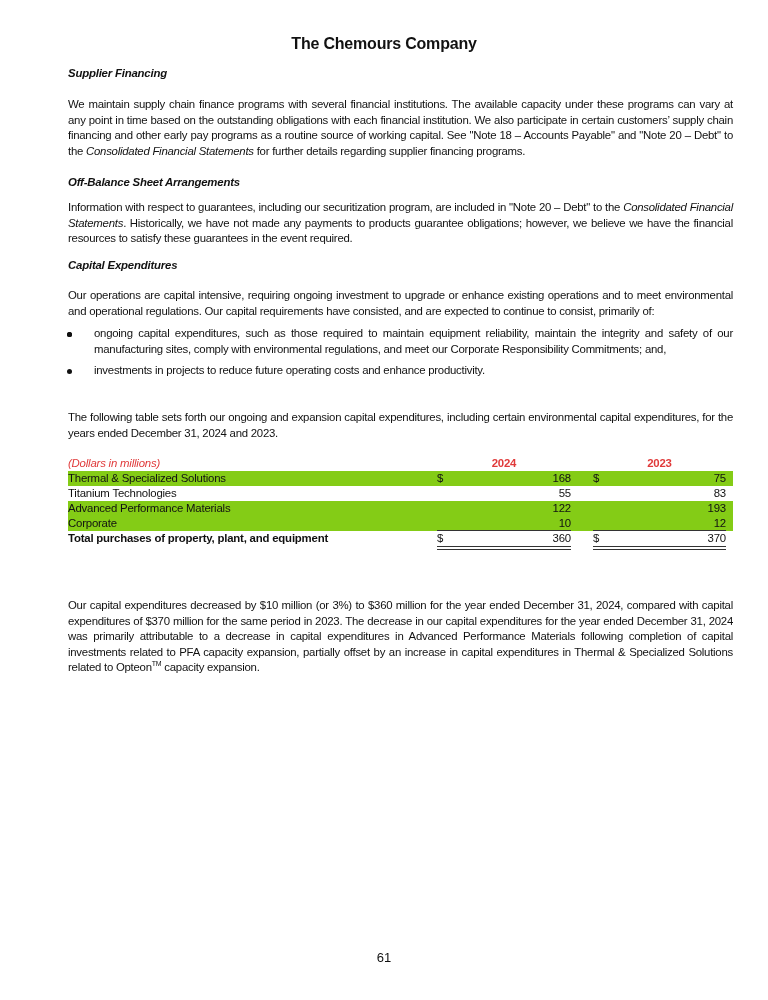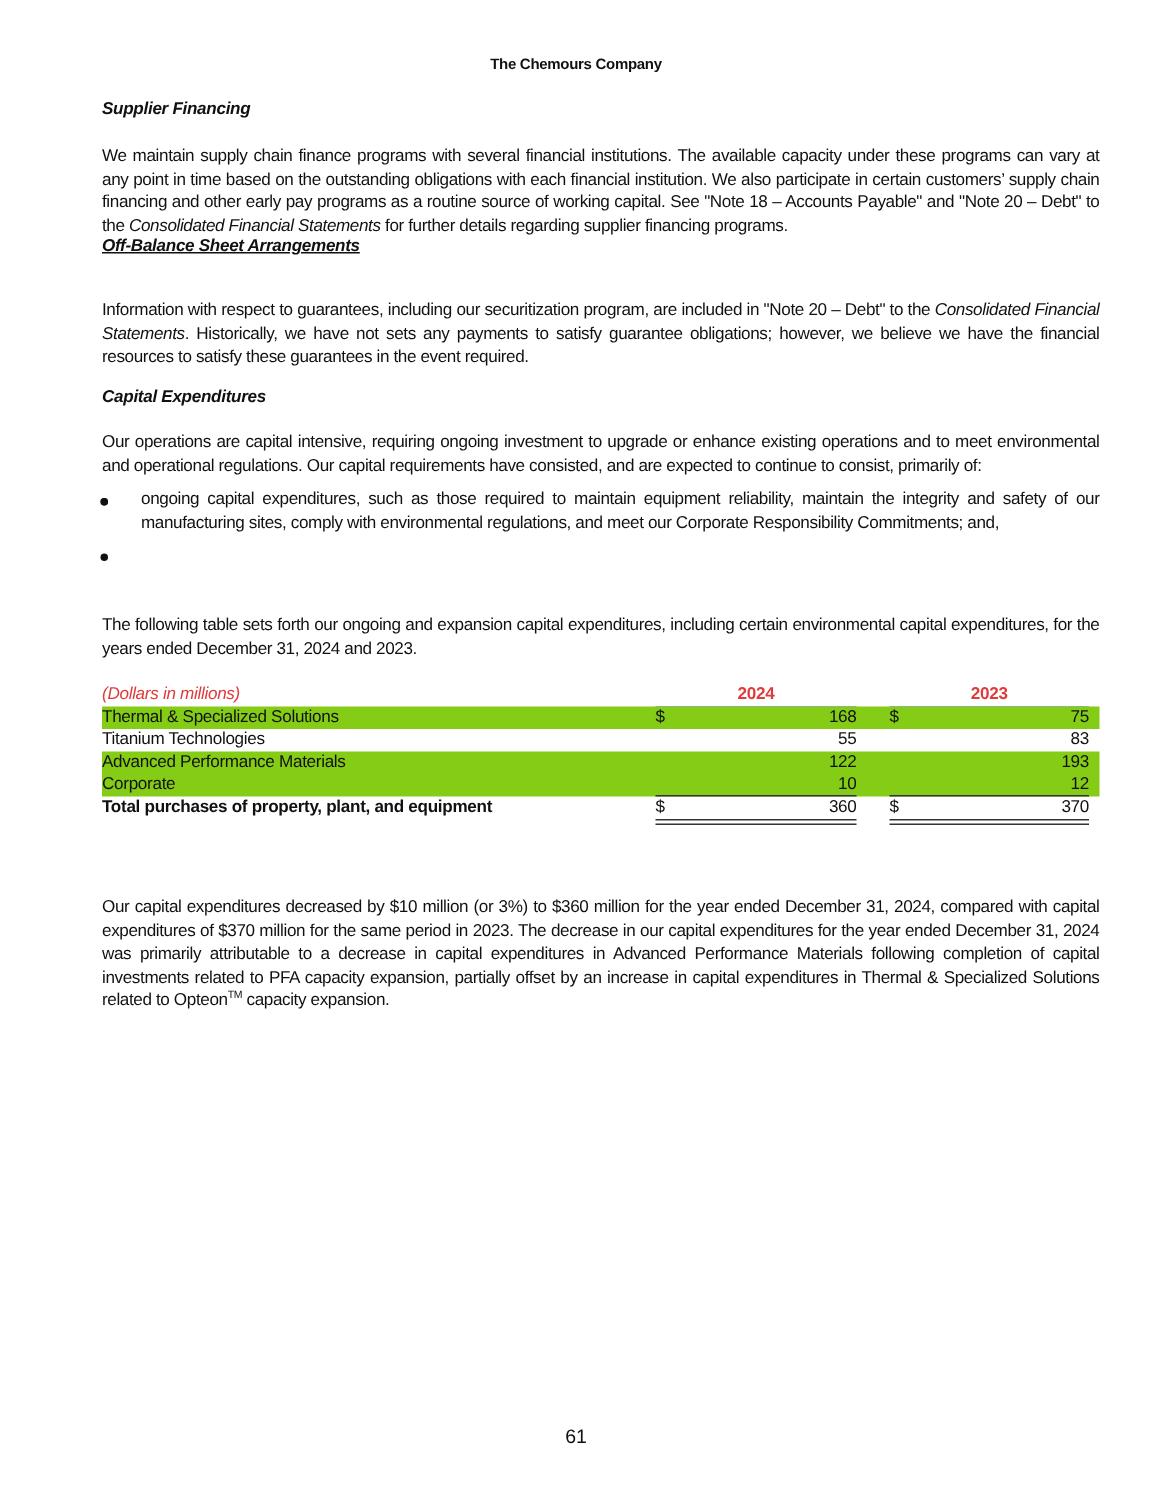--- a/index.html
+++ b/index.html
@@ -3,21 +3,21 @@
   <meta charset="utf-8">
   <style>
     html, body { margin: 0; padding: 0; background: #ffffff; }
     body {
       width: 768px; height: 1000px; position: relative; overflow: hidden;
       font-family: "Liberation Sans", sans-serif; color: #111111;
       font-size: 11.4px; line-height: 15.5px;
     }
     .page-title {
       position: absolute; top: 36px; left: 0; width: 768px; text-align: center;
-      font-weight: bold; font-size: 10px; letter-spacing: -0.2px;
+      font-weight: bold; font-size: 16px; letter-spacing: -0.2px;
     }
     .content { position: absolute; left: 68px; width: 665px; }
     .heading { font-weight: bold; font-style: italic; letter-spacing: -0.2px; }
     .para { text-align: justify; letter-spacing: -0.25px; }
     .para i { font-style: italic; }
     .bullets { list-style: none; margin: 0; padding: 0; }
     .bullets li { position: relative; padding-left: 13px; margin-left: 0; text-align: justify; letter-spacing: -0.25px; }
     .bullet-dot {
       position: absolute; left: -14px; top: 6px; width: 5px; height: 5px; border-radius: 50%; background: #111;
     }
@@ -61,43 +61,44 @@
 
 <div class="page-title">The Chemours Company</div>
 
 <div class="content" style="top:66px;">
   <div class="heading">Supplier Financing</div>
 </div>
 <div class="content para" style="top:97px;">
   <span>We maintain supply chain finance programs with several financial institutions. The available capacity under these programs can vary at any point in time based on the outstanding obligations with each financial institution. We also participate in certain customers’ supply chain financing and other early pay programs as a routine source of working capital. See "Note 18 – Accounts Payable" and "Note 20 – Debt" to the </span><i>Consolidated Financial Statements</i><span> for further details regarding supplier financing programs.</span>
 </div>
 
-<div class="content" style="top:157px;text-decoration:underline;">
+<div class="content" style="top:175px;">
   <div class="heading">Off-Balance Sheet Arrangements</div>
 </div>
 <div class="content para" style="top:200px;">
-  <span>Information with respect to guarantees, including our securitization program, are included in "Note 20 – Debt" to the </span><i>Consolidated Financial Statements</i><span>. Historically, we have not sets any payments to satisfy guarantee obligations; however, we believe we have the financial resources to satisfy these guarantees in the event required.</span>
+  <span>Information with respect to guarantees, including our securitization program, are included in "Note 20 – Debt" to the </span><i>Consolidated Financial Statements</i><span>. Historically, we have not made any payments to products guarantee obligations; however, we believe we have the financial resources to satisfy these guarantees in the event required.</span>
 </div>
 
 <div class="content" style="top:258px;">
   <div class="heading">Capital Expenditures</div>
 </div>
 <div class="content para" style="top:288px;">Our operations are capital intensive, requiring ongoing investment to upgrade or enhance existing operations and to meet environmental and operational regulations. Our capital requirements have consisted, and are expected to continue to consist, primarily of:</div>
 
 <div class="content" style="top:320px; left:81px; width:652px;">
   <ul class="bullets">
     <li style="margin-bottom:6px;">
       <span class="bullet-dot"></span>
     </li>
     <li style="margin-bottom:6px;">
       <span class="bullet-dot"></span>
       <span>ongoing capital expenditures, such as those required to maintain equipment reliability, maintain the integrity and safety of our manufacturing sites, comply with environmental regulations, and meet our Corporate Responsibility Commitments; and,</span>
     </li>
     <li>
       <span class="bullet-dot"></span>
+      <span>investments in projects to reduce future operating costs and enhance productivity.</span>
     </li>
   </ul>
 </div>
 
 <div class="content para" style="top:410px;">The following table sets forth our ongoing and expansion capital expenditures, including certain environmental capital expenditures, for the years ended December 31, 2024 and 2023.</div>
 
 <div class="capex-table">
   <div class="tbl-row">
     <div class="label-cell red" style="font-style:italic;">(Dollars in millions)</div>
     <div class="col-head ch24 red">2024</div>

